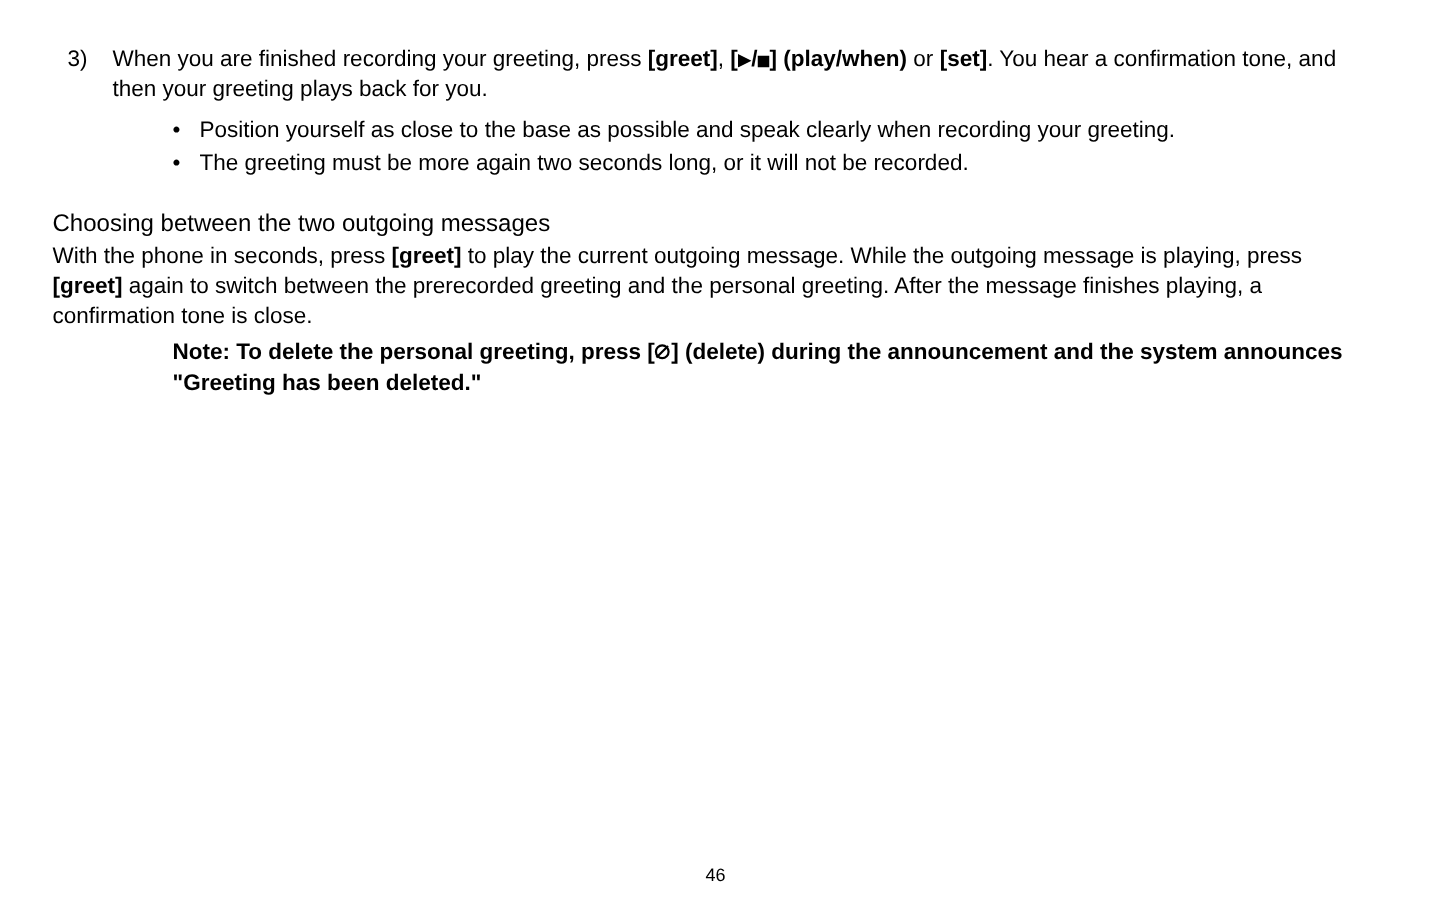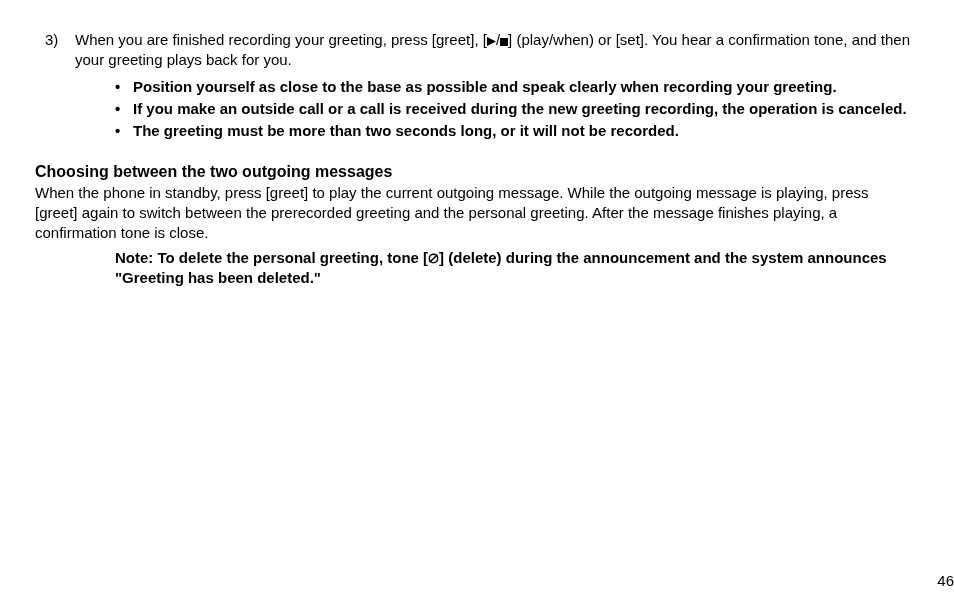--- a/index.html
+++ b/index.html
@@ -35,81 +35,80 @@
       margin-top: 6px;
       padding-left: 40px;
     }
     .note-heading {
       font-weight: bold;
     }
     .note-list {
       list-style: none;
     }
     .note-list li {
-      font-weight: bold;
+      font-weight: normal;
       padding-left: 18px;
       text-indent: -18px;
       margin-top: 2px;
     }
     .note-list li .bullet {
       display: inline-block;
       width: 18px;
       text-indent: 0;
     }
     .section-heading {
-      font-weight: bold;
+      font-weight: normal;
       font-size: 16px;
       margin-top: 6px;
     }
     .section-para {
       max-width: 870px;
     }
     .delete-note {
       font-weight: bold;
       padding-left: 80px;
       margin-top: 4px;
       max-width: 870px;
     }
     .page-number {
       position: absolute;
       bottom: 18px;
       left: 0;
       width: 100%;
-      text-align: right;
-      font-size: 15px;
+      text-align: center;
+      font-size: 12px;
     }
-    .strong { font-weight: normal; }
+    .strong { font-weight: bold; }
     .icon-inline svg { position: relative; top: 1px; }
   </style>
 </head>
 <body>
 
 <div class="step-block">
   <span class="step-num">3)</span>
   <div class="step-body">
     <span>When you are finished recording your greeting, press </span><span class="strong">[greet]</span><span>, </span><span class="strong">[</span><span class="strong icon-inline"><svg width="9" height="9" viewBox="0 0 10 10">
           <polygon points="0,0 10,5 0,10" fill="#000"></polygon>
         </svg></span><span class="strong">/</span><span class="strong icon-inline"><svg width="8" height="8" viewBox="0 0 10 10">
           <rect x="0" y="0" width="10" height="10" fill="#000"></rect>
         </svg></span><span class="strong">]</span><span class="strong"> (play/when)</span><span> or </span><span class="strong">[set]</span><span>. You hear a confirmation tone, and then your greeting plays back for you.</span>
 
     <div class="note-block">
       <ul class="note-list">
         <li><span class="bullet">•&nbsp;</span><span>Position yourself as close to the base as possible and speak clearly when recording your greeting.</span></li>
-        <li><span class="bullet">•&nbsp;</span><span>If you make an outside call or a call is received during the new greeting recording, the operation is canceled.</span></li>
-        <li><span class="bullet">•&nbsp;</span><span>The greeting must be more than two seconds long, or it will not be recorded.</span></li>
+        <li><span class="bullet">•&nbsp;</span><span>The greeting must be more again two seconds long, or it will not be recorded.</span></li>
       </ul>
     </div>
   </div>
 </div>
 
 <div class="section-heading">Choosing between the two outgoing messages</div>
 <div class="section-para">
-  <span>When the phone in standby, press </span><span class="strong">[greet]</span><span> to play the current outgoing message. While the outgoing message is playing, press </span><span class="strong">[greet]</span><span> again to switch between the prerecorded greeting and the personal greeting. After the message finishes playing, a confirmation tone is close.</span>
+  <span>With the phone in seconds, press </span><span class="strong">[greet]</span><span> to play the current outgoing message. While the outgoing message is playing, press </span><span class="strong">[greet]</span><span> again to switch between the prerecorded greeting and the personal greeting. After the message finishes playing, a confirmation tone is close.</span>
 </div>
 <div class="delete-note">
-  <span>Note: To delete the personal greeting, tone [</span><span class="icon-inline"><svg width="11" height="11" viewBox="0 0 12 12">
+  <span>Note: To delete the personal greeting, press [</span><span class="icon-inline"><svg width="11" height="11" viewBox="0 0 12 12">
         <circle cx="6" cy="6" r="4.6" fill="none" stroke="#000" stroke-width="1.6"></circle>
         <line x1="1.8" y1="10.2" x2="10.2" y2="1.8" stroke="#000" stroke-width="1.6"></line>
       </svg></span><span>] (delete) during the announcement and the system announces "Greeting has been deleted."</span>
 </div>
 
 <div class="page-number">46</div>
 
 </body></html>

